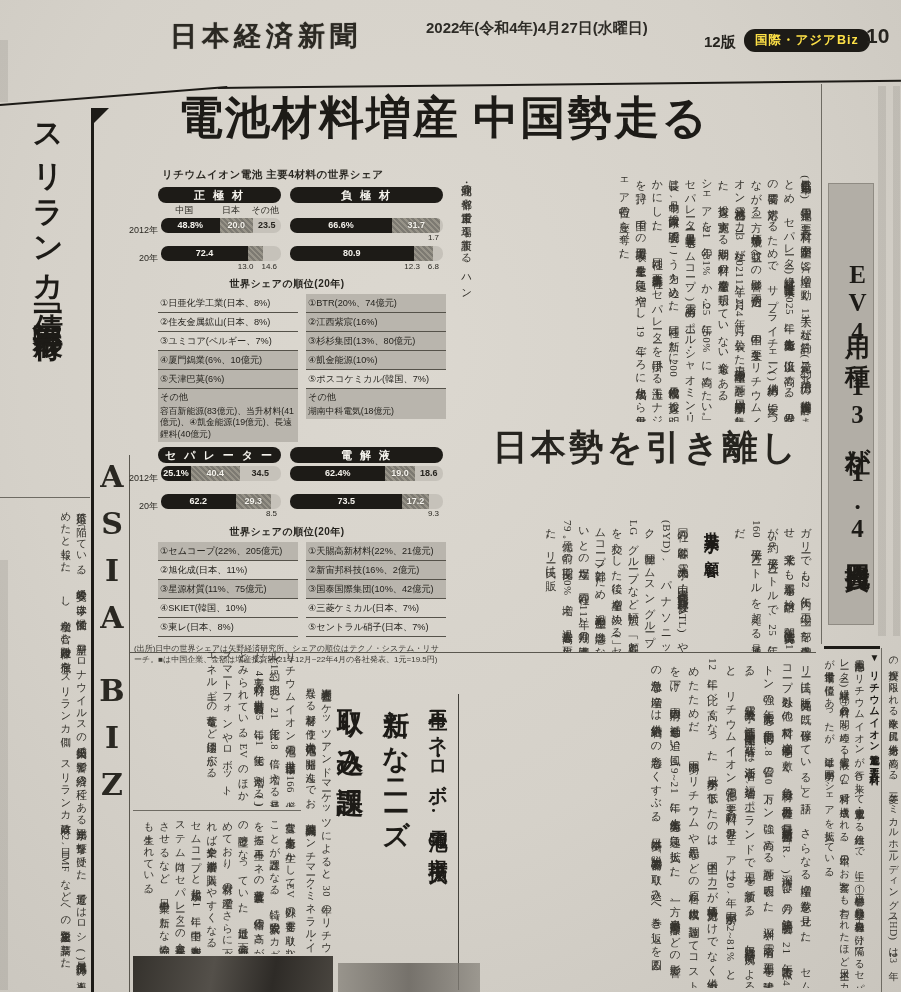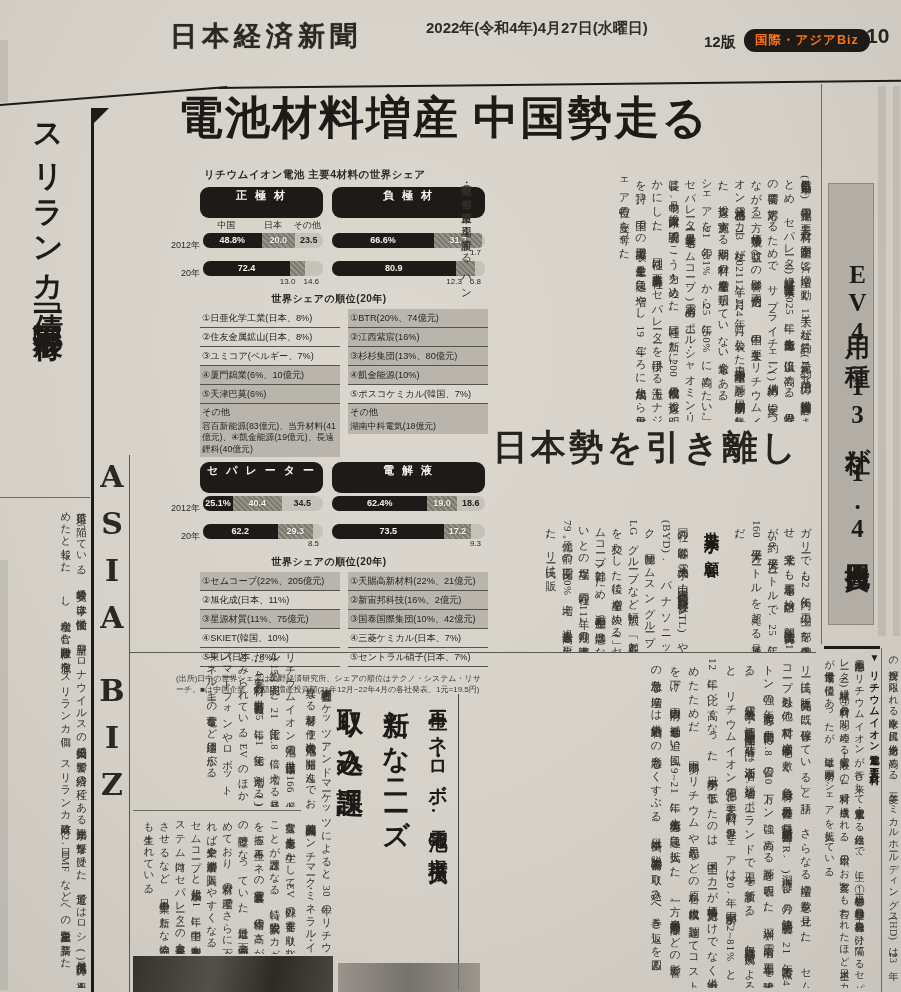--- a/index.html
+++ b/index.html
@@ -5,42 +5,42 @@
   html,body{margin:0;padding:0;background:#b7b3ab;}
   #page{position:relative;width:901px;height:992px;margin:0 auto;overflow:hidden;
     background:radial-gradient(ellipse at 45% 35%, #dcd8d0 0%, #d5d1c9 55%, #c9c5bd 100%);
     font-family:"Liberation Serif","DejaVu Serif",serif;color:#26241f;}
   .abs{position:absolute;}
   .sans{font-family:"Liberation Sans","DejaVu Sans",sans-serif;}
   
   .logo{font-size:27px;font-weight:bold;letter-spacing:5px;transform:rotate(-5deg) skewX(-6deg);color:#2b2923;text-shadow:0 0 1px #55524a;}
   .m-date{font-size:15px;font-weight:bold;color:#2e2c27;}
   .m-ed{font-size:15px;font-weight:bold;}
-  .badge{background:#1d1b17;color:#f97316;border-radius:11px;padding:3px 11px;font-size:12.5px;font-weight:bold;letter-spacing:1px;}
+  .badge{background:#1d1b17;color:#fde047;border-radius:11px;padding:3px 11px;font-size:12.5px;font-weight:bold;letter-spacing:1px;}
   .pageno{font-size:21px;font-weight:bold;}
   .rule{background:#1d1b17;}
   .tri{width:0;height:0;border-top:15px solid #1d1b17;border-right:15px solid transparent;}
   
   .vtext{writing-mode:vertical-rl;text-orientation:mixed;font-size:10.5px;line-height:1.5;letter-spacing:.5px;color:#34322c;overflow:hidden;text-align:justify;}
   .vt11{font-size:11px;}
   .vtA{font-size:11px;line-height:1.7;letter-spacing:1px;}
   .vhead{writing-mode:vertical-rl;text-orientation:mixed;font-weight:bold;color:#1d1b17;overflow:hidden;}
   .vcross{display:block;font-size:15px;font-weight:bold;color:#1d1b17;margin:0 9px;letter-spacing:2px;}
   
   .h-main{font-size:45px;font-weight:bold;letter-spacing:2px;color:#1d1b17;white-space:nowrap;}
   .h-kicker{font-size:21px;font-weight:bold;text-align:center;letter-spacing:1px;}
   .h-deck{font-size:35px;font-weight:bold;text-align:center;letter-spacing:3px;white-space:nowrap;}
   .ev{background:#b2aea6;text-orientation:upright;font-size:25px;font-weight:bold;letter-spacing:1px;text-align:center;padding:8px 0;box-shadow:0 0 0 1px #8f8b83 inset;}
   .asia-letter{font-size:30px;font-weight:600;font-family:"DejaVu Serif","Liberation Serif",serif;color:#2a2822;text-align:center;line-height:1;}
   
   .cblock{font-family:"Liberation Sans","DejaVu Sans",sans-serif;}
   .ctitle{font-size:10.5px;font-weight:bold;margin-left:34px;letter-spacing:.5px;color:#2b2923;}
   .crow1,.crow2{display:flex;gap:9px;margin-top:5px;}
   .cgroup{width:153px;}
-  .cpill{background:#1d1b17;color:#f4f2ec;border-radius:9px;height:31px;line-height:17px;text-align:center;font-size:11px;font-weight:bold;letter-spacing:8px;padding-left:6px;}
+  .cpill{background:#1d1b17;color:#f4f2ec;border-radius:9px;height:16px;line-height:17px;text-align:center;font-size:11px;font-weight:bold;letter-spacing:8px;padding-left:6px;}
   .cgroup.hasyear .cpill{margin-left:30px;}
   .cheads{position:relative;height:12px;font-size:9px;color:#2b2923;margin-left:30px;}
   .cheads span{position:absolute;top:1px;}
   .crow{display:flex;align-items:center;margin-top:3px;}
   .cyear{width:30px;font-size:9px;text-align:right;padding-right:3px;color:#2b2923;flex:none;}
   .cbarwrap{flex:1;min-width:0;}
   .cbar{display:flex;height:15px;border-radius:7px;overflow:hidden;}
   .cseg{display:block;height:100%;font-size:9px;font-weight:bold;text-align:center;line-height:15px;white-space:nowrap;overflow:hidden;}
   .s0{background:#1d1b17;color:#f4f2ec;}
   .s1{background:repeating-linear-gradient(45deg,#7d7a72 0 2px,#989489 2px 4px);color:#f4f2ec;text-shadow:0 0 2px #4b4942;}
@@ -90,21 +90,21 @@
       <div class="asia-letter">S</div>
       <div class="asia-letter">I</div>
       <div class="asia-letter">A</div>
       <div class="asia-letter" style="margin-top: 26px;">B</div>
       <div class="asia-letter">I</div>
       <div class="asia-letter">Z</div>
     </div>
 
   <div class="abs h-main" style="left:178px;top:88px;">電池材料増産 中国勢走る</div>
 
-  <div class="abs cblock" style="left:128px;top:168px;width:318px;margin-left:42px;">
+  <div class="abs cblock" style="left:128px;top:168px;width:318px;">
     <div class="ctitle">リチウムイオン電池 主要4材料の世界シェア</div>
     <div class="crow1">
         <div class="cgroup hasyear">
           <div class="cpill">正極材</div>
           <div class="cheads">
             <span style="left: 14%;">中国</span>
             <span style="left: 52%;">日本</span>
             <span style="left: 76%;">その他</span>
           </div>
           <div class="crow">

